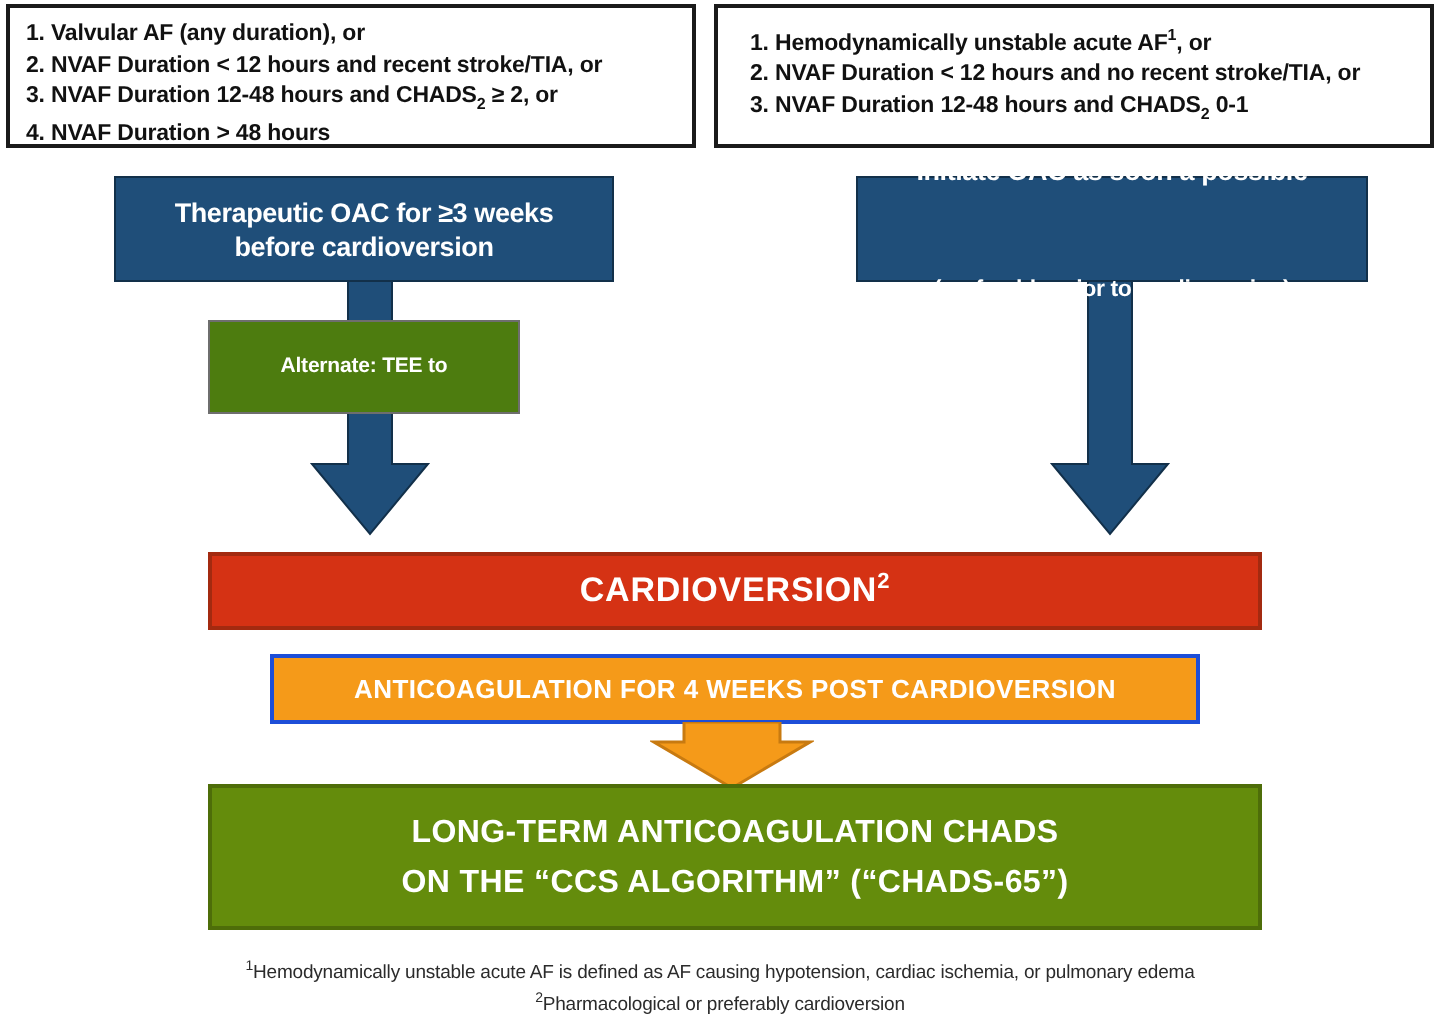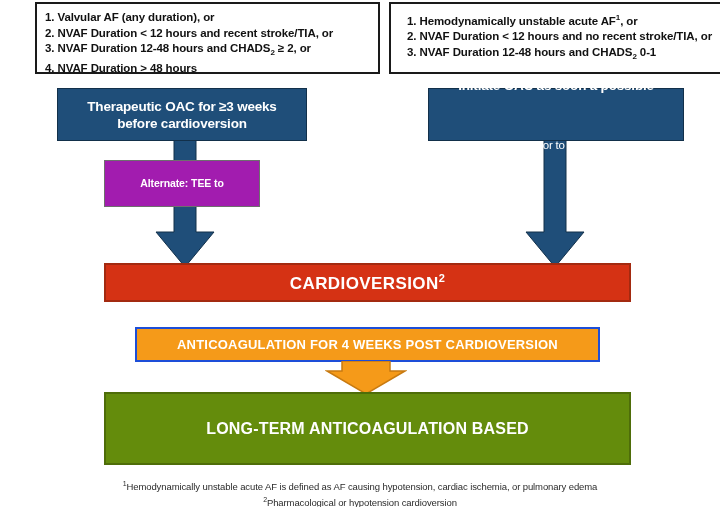--- a/index.html
+++ b/index.html
@@ -18,21 +18,20 @@
     overflow: hidden;
   }
   .abs { position: absolute; }
 
   
   .criteria-box {
     box-sizing: border-box;
     background: #ffffff;
     border: 2px solid #1a1a1a;
     padding: 6px 8px 4px 8px;
-    margin-left: 32px;
   }
   .criteria-line {
     font-size: 11.5px;
     font-weight: bold;
     color: #111111;
     line-height: 15.5px;
     letter-spacing: -0.1px;
     white-space: nowrap;
   }
   sup, sub {
@@ -56,33 +55,33 @@
   }
   .blue-title {
     font-size: 13.5px;
     font-weight: bold;
     line-height: 17px;
     letter-spacing: -0.2px;
     white-space: nowrap;
   }
   .blue-sub {
     font-size: 11.5px;
-    font-weight: normal;
+    font-weight: bold;
     line-height: 15px;
     letter-spacing: -0.2px;
     white-space: nowrap;
   }
 
   
   .arrow-svg { display: block; }
 
   
   .gray-box {
     box-sizing: border-box;
-    background: #a21caf;
+    background: #4d7c0f;
     border: 1.5px solid #6e6e6e;
     display: flex;
     flex-direction: column;
     align-items: center;
     justify-content: center;
     text-align: center;
     color: #ffffff;
   }
   .gray-line {
     font-size: 10.5px;
@@ -182,36 +181,37 @@
     <svg class="arrow-svg" width="66" height="128" viewBox="0 0 66 128">
       <polygon points="22,0 44,0 44,92 62,92 33,127 4,92 22,92" fill="#1f4e79" stroke="#12304a" stroke-width="1"></polygon>
     </svg>
   </div>
 
   <div class="abs blue-box" style="left:428px; top:88px; width:256px; height:53px;gap:44px;">
     <div class="blue-title">Initiate OAC as soon a possible</div>
     <div class="blue-sub">(preferably prior to cardioversion)</div>
   </div>
 
-  <div class="abs banner red-banner" style="left:104px; top:263px; width:527px; height:39px;">
+  <div class="abs banner red-banner" style="left:104px; top:276px; width:527px; height:39px;">
     <div class="red-text"><span>CARDIOVERSION</span><sup style="font-size:11px;">2</sup></div>
   </div>
 
   <div class="abs banner orange-banner" style="left:135px; top:327px; width:465px; height:35px;">
     <div class="orange-text">ANTICOAGULATION FOR 4 WEEKS POST CARDIOVERSION</div>
   </div>
 
   <div class="abs" style="left:325px; top:361px; width:82px; height:34px;">
     <svg class="arrow-svg" width="82" height="34" viewBox="0 0 82 34">
       <polygon points="17,0 65,0 65,10 80,10 41,33 2,10 17,10" fill="#f59a19" stroke="#c87a10" stroke-width="1.5"></polygon>
     </svg>
   </div>
 
   <div class="abs banner green-banner" style="left:104px; top:392px; width:527px; height:73px;">
-    <div class="green-text">LONG-TERM ANTICOAGULATION BASED</div>
+    <div class="green-text">LONG-TERM ANTICOAGULATION CHADS</div>
+    <div class="green-text">ON THE “CCS ALGORITHM” (“CHADS-65”)</div>
   </div>
 
   <div class="abs" style="left:0px; top:478px; width:720px;">
     <div class="footnote"><sup>1</sup><span>Hemodynamically unstable acute AF is defined as AF causing hypotension, cardiac ischemia, or pulmonary edema</span></div>
-    <div class="footnote"><sup>2</sup><span>Pharmacological or hypotension cardioversion</span></div>
+    <div class="footnote"><sup>2</sup><span>Pharmacological or preferably cardioversion</span></div>
   </div>
 
 </div>
 
 </body></html>

